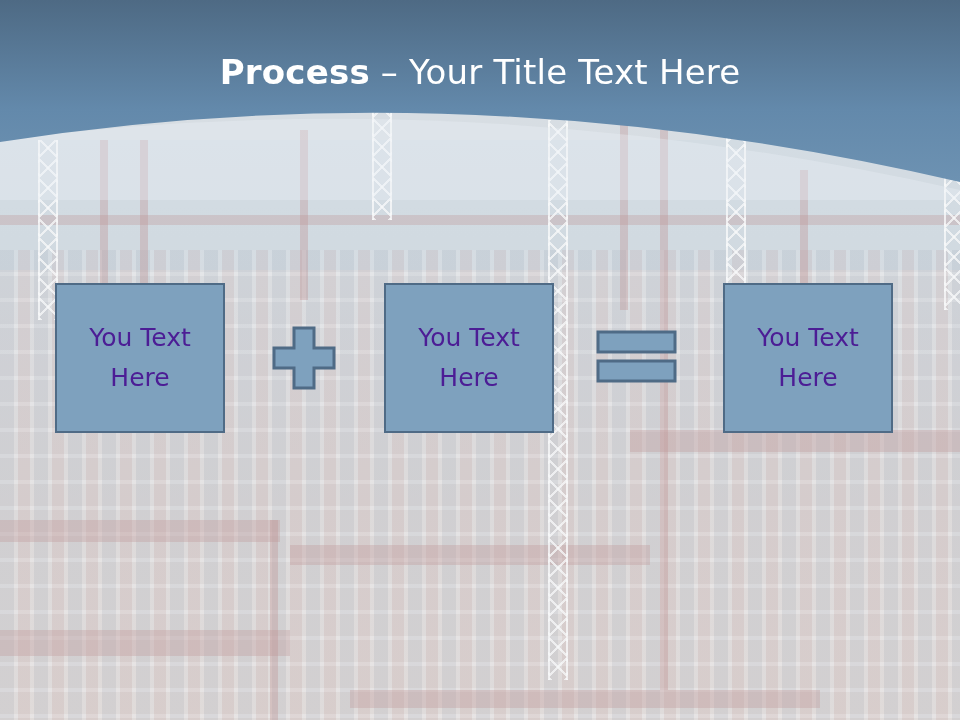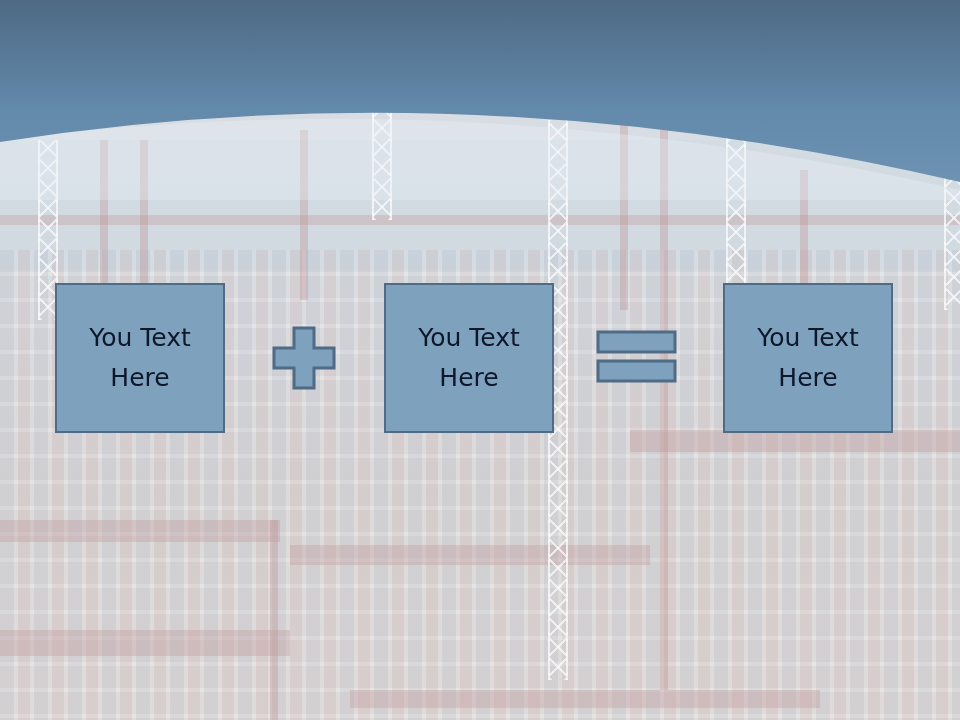--- a/index.html
+++ b/index.html
@@ -47,21 +47,21 @@
     color: #ffffff; font-size: 34px; letter-spacing: 0.2px;
     font-family: "DejaVu Sans", "Liberation Sans", sans-serif;
   }
   .title .bold { font-weight: bold; }
 
   
   .box {
     position: absolute; top: 283px; width: 166px; height: 146px;
     background: #7ea1be; border: 2px solid #4f6b86;
     display: flex; align-items: center; justify-content: center; text-align: center;
-    color: #0f172a; font-size: 25px; line-height: 40px;
+    color: #4c1d95; font-size: 25px; line-height: 40px;
     font-family: "DejaVu Sans", "Liberation Sans", sans-serif;
     box-sizing: content-box;
   }
   .box span { display: block; white-space: pre-line; }
   .op { position: absolute; }
 </style>
 </head>
 <body>
 
 <div class="slide">
@@ -101,20 +101,23 @@
         <stop offset="0.6" stop-color="#6389ab"></stop>
         <stop offset="1" stop-color="#6d92b2"></stop>
       </linearGradient>
     </defs>
 
     <path d="M0,140 Q470,80 960,190 L960,200 L0,200 Z" fill="rgba(235,240,245,0.35)"></path>
 
     <path d="M0,0 L960,0 L960,182 Q470,68 0,142 Z" fill="url(#hdr)"></path>
   </svg>
 
+  <div class="title">
+    <span class="bold">Process</span><span> – Your Title Text Here</span>
+  </div>
 
   <div class="box" style="left:55px;">
     <span>You Text
 Here</span>
   </div>
 
   <svg class="op" style="left:272px;top:326px;" width="64" height="64" viewBox="0 0 64 64">
     <path d="M22,2 H42 V22 H62 V42 H42 V62 H22 V42 H2 V22 H22 Z" fill="#7ea1be" stroke="#4f6b86" stroke-width="3"></path>
   </svg>
 

